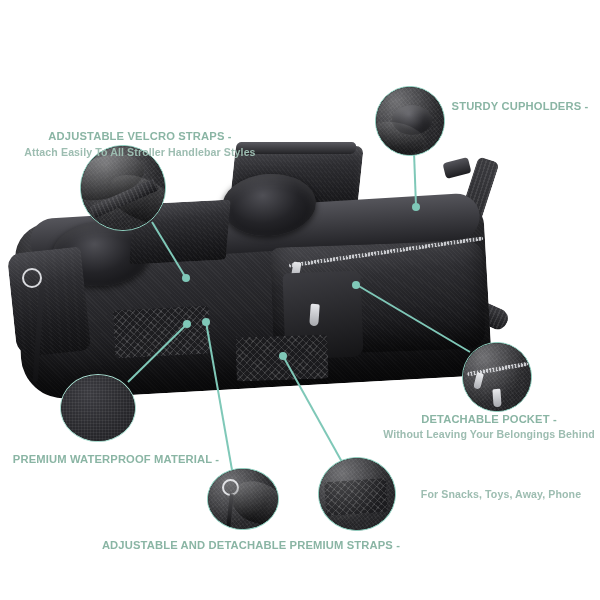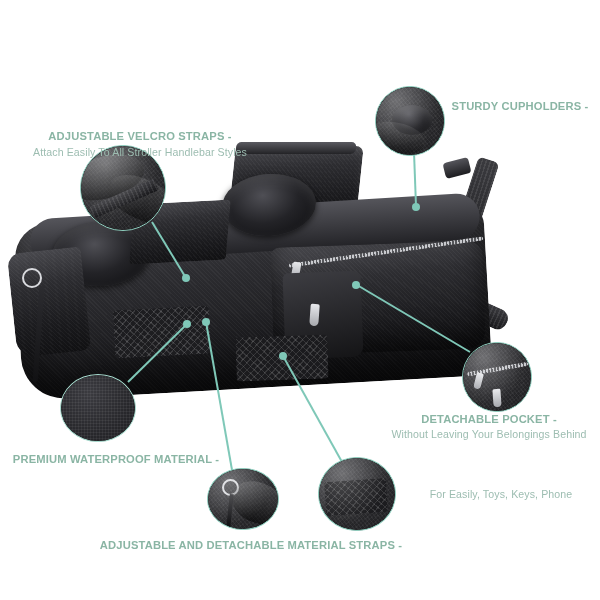--- a/index.html
+++ b/index.html
@@ -18,21 +18,21 @@
     display:block;
     font-size:11.2px;
     font-weight:700;
     letter-spacing:.15px;
     color:#8ab5a4;
     white-space:nowrap;
   }
   .label .sub {
     display:block;
     font-size:10.6px;
-    font-weight:400;
+    font-weight:700;
     letter-spacing:.1px;
     color:#9dbdb1;
     white-space:nowrap;
     margin-top:2px;
   }
 
   
   .callout {
     position:absolute;
     border-radius:50%;
@@ -264,24 +264,24 @@
   <div class="label" style="left:440px;top:99px;width:160px;">
     <span class="title">STURDY CUPHOLDERS -</span>
   </div>
 
   <div class="label" style="left:378px;top:412px;width:222px;">
     <span class="title">DETACHABLE POCKET -</span>
     <span class="sub" style="margin-top:1px;">Without Leaving Your Belongings Behind</span>
   </div>
 
   <div class="label" style="left:402px;top:486px;width:198px;">
-    <span class="sub">For Easily, Toys, Keys, Phone</span>
+    <span class="sub">For Snacks, Toys, Away, Phone</span>
   </div>
 
   <div class="label" style="left:0px;top:452px;width:232px;">
     <span class="title">PREMIUM WATERPROOF MATERIAL -</span>
   </div>
 
   <div class="label" style="left:86px;top:538px;width:330px;">
-    <span class="title">ADJUSTABLE AND DETACHABLE  MATERIAL STRAPS -</span>
+    <span class="title">ADJUSTABLE AND DETACHABLE  PREMIUM STRAPS -</span>
   </div>
 
 </div>
 
 </body></html>

